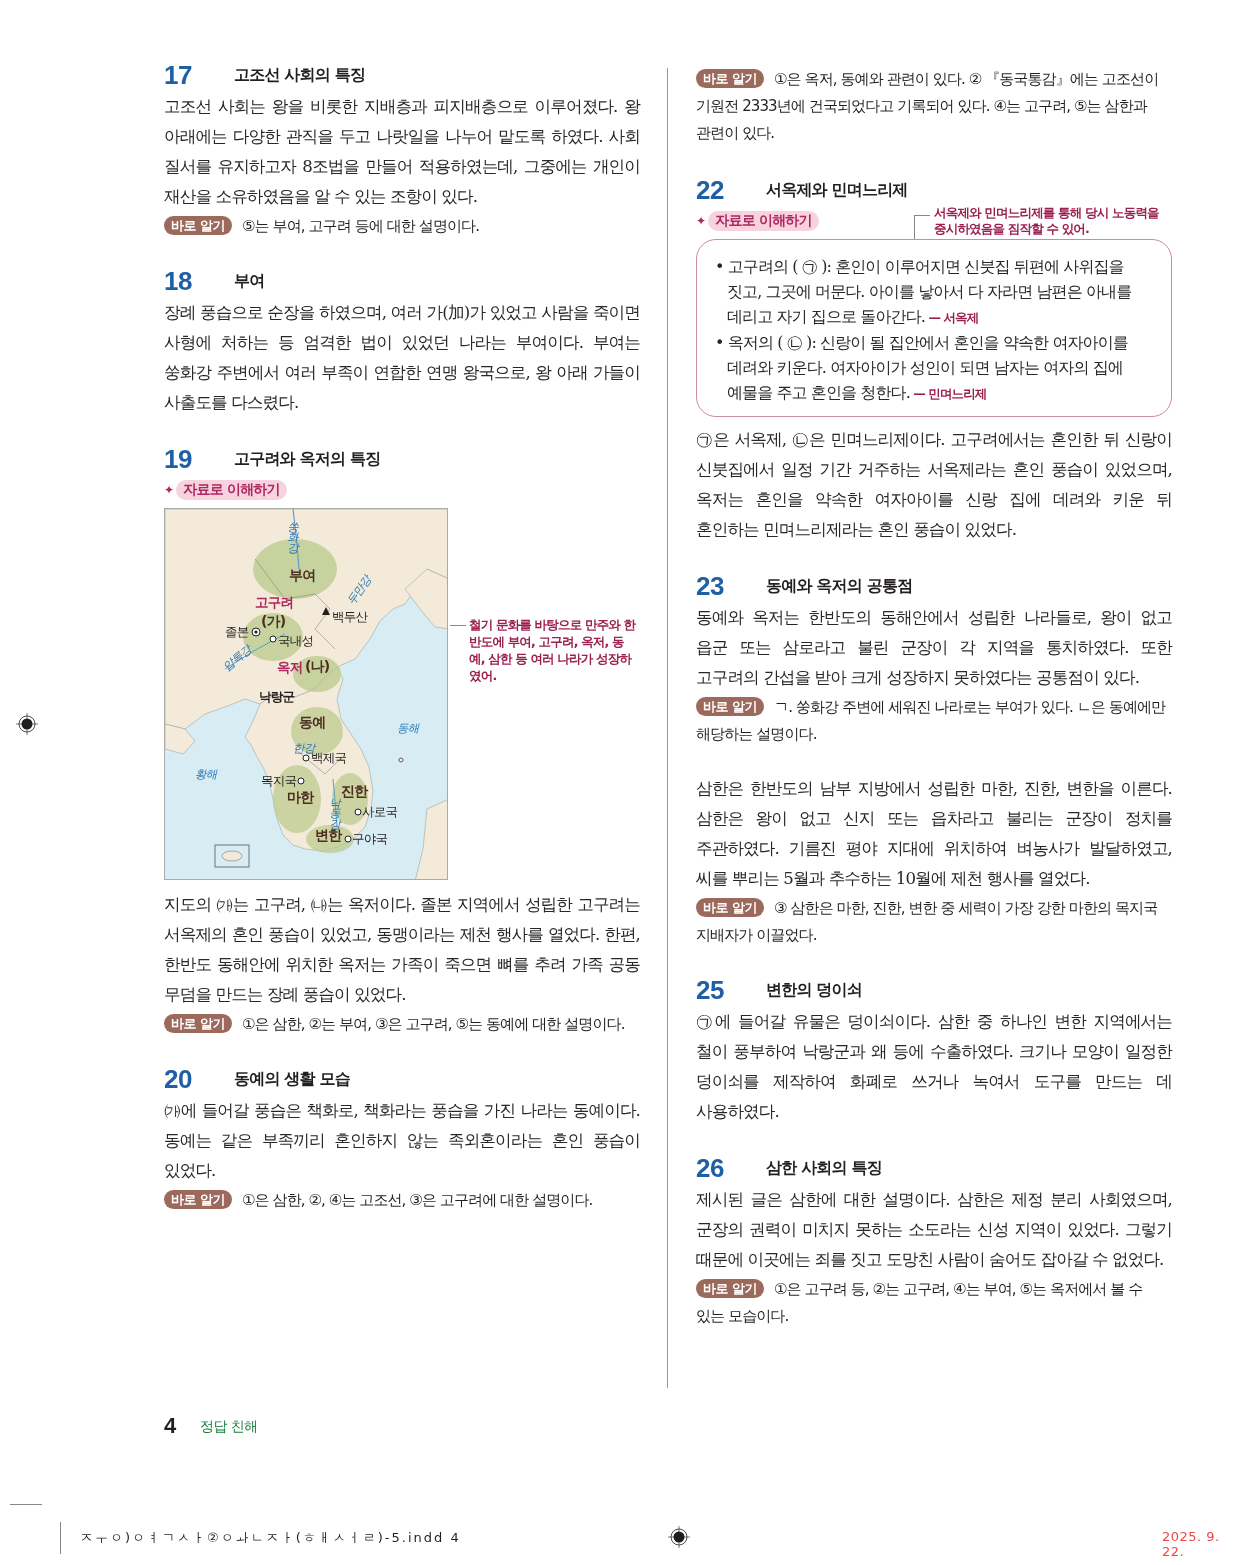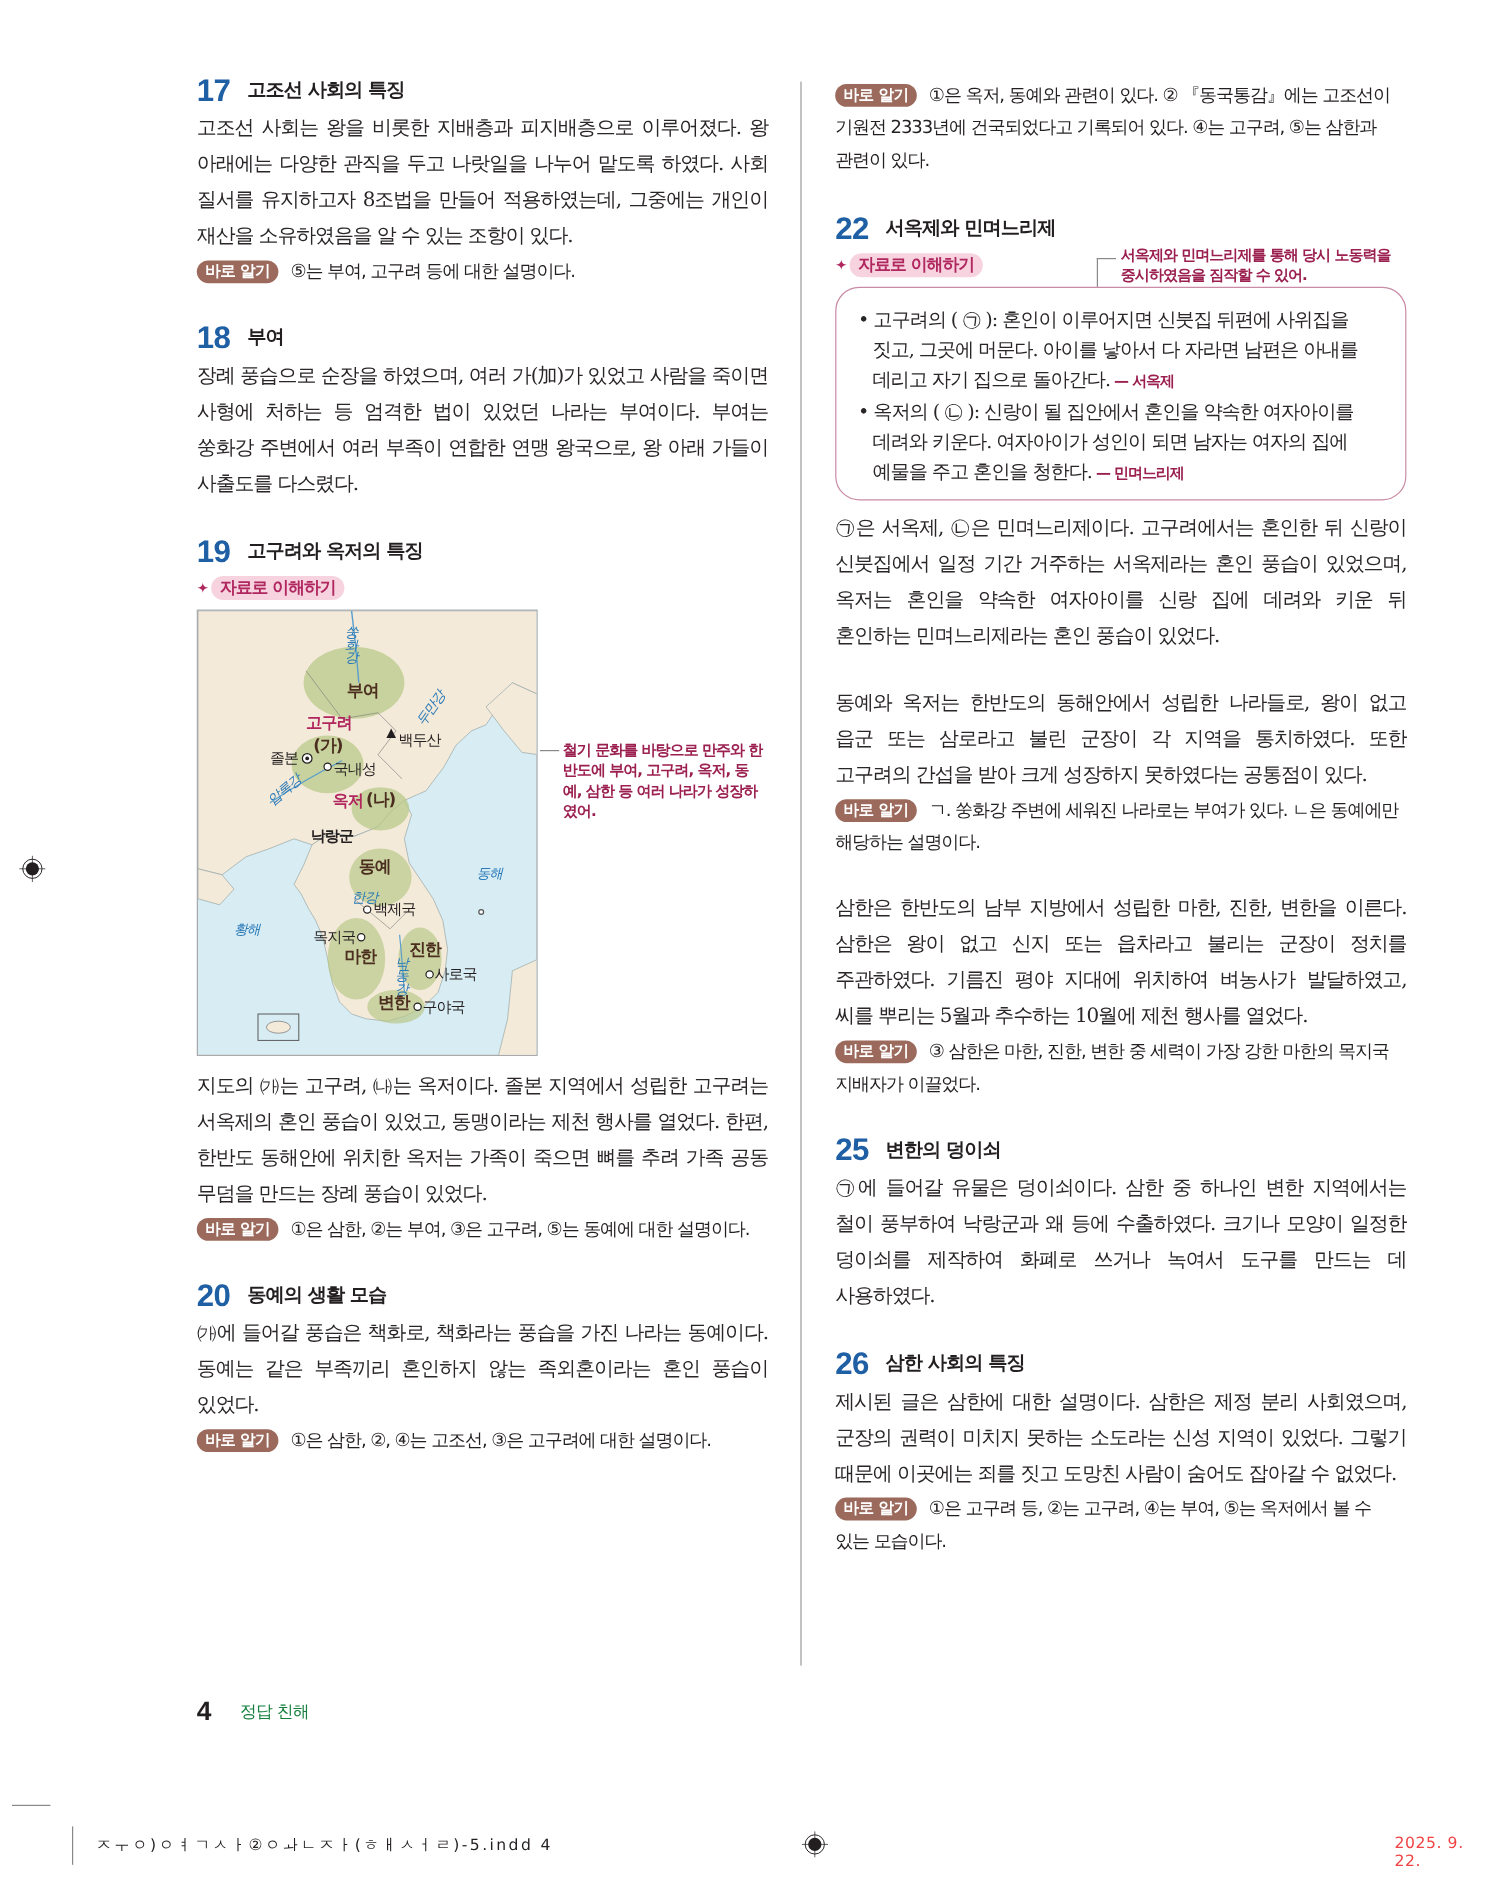--- a/index.html
+++ b/index.html
@@ -7,21 +7,21 @@
   body { position: relative; font-family: "DejaVu Sans", "Liberation Sans", sans-serif; color: #231f20; }
 
   .col { position: absolute; top: 60px; width: 476px; }
   .col-left { left: 164px; }
   .col-right { left: 696px; }
   .divider { position: absolute; left: 667px; top: 68px; width: 1px; height: 1320px; background: #9a9a9a; }
 
   .section { margin-bottom: 26px; }
   .sec-head { display: flex; align-items: center; height: 30px; margin-bottom: 2px; }
   .sec-num { font-family: "Liberation Sans", sans-serif; font-weight: bold; font-size: 26px; color: #1f5fa4; width: 42px; letter-spacing: -0.5px; }
-  .sec-title { font-weight: bold; font-size: 16px; color: #231f20; letter-spacing: -0.8px; }
+  .sec-title { font-weight: bold; font-size: 16px; color: #231f20; letter-spacing: -0.8px; margin-left: 28px; }
 
   .body-text { font-family: "DejaVu Serif", "Liberation Serif", serif; font-size: 16.6px; line-height: 30px; letter-spacing: -0.9px; text-align: justify; color: #2a2627; word-break: keep-all; }
 
   .answer { font-size: 15px; line-height: 27px; letter-spacing: -0.9px; color: #231f20; margin-top: 1px; word-break: keep-all; }
   .badge { display: inline-block; background: #9b6a5c; color: #fff; font-weight: bold; font-size: 13px; line-height: 19px; padding: 0 7px; border-radius: 10px; margin-right: 10px; letter-spacing: -0.5px; vertical-align: 1px; }
 
   .source-tag { display: inline-flex; align-items: center; font-weight: bold; font-size: 14px; color: #b0265e; letter-spacing: -0.8px; margin: 4px 0 8px; }
   .source-tag .star { font-size: 12px; margin-right: 3px; }
   .source-tag .pill { background: #f6d3df; border-radius: 12px; padding: 1px 7px; }
 
@@ -204,20 +204,24 @@
       <div class="src-note">서옥제와 민며느리제를 통해 당시 노동력을 중시하였음을 짐작할 수 있어.</div>
       <div class="src-box">
         <div class="src-item"><span class="bullet">•</span> <span>고구려의 (   ㉠   ): 혼인이 이루어지면 신붓집 뒤편에 사위집을 짓고, 그곳에 머문다. 아이를 낳아서 다 자라면 남편은 아내를 데리고 자기 집으로 돌아간다.</span><span class="cite"> — 서옥제</span></div>
         <div class="src-item"><span class="bullet">•</span> <span>옥저의 (   ㉡   ): 신랑이 될 집안에서 혼인을 약속한 여자아이를 데려와 키운다. 여자아이가 성인이 되면 남자는 여자의 집에 예물을 주고 혼인을 청한다.</span><span class="cite"> — 민며느리제</span></div>
       </div>
     </div>
     <p class="body-text">㉠은 서옥제, ㉡은 민며느리제이다. 고구려에서는 혼인한 뒤 신랑이 신붓집에서 일정 기간 거주하는 서옥제라는 혼인 풍습이 있었으며, 옥저는 혼인을 약속한 여자아이를 신랑 집에 데려와 키운 뒤 혼인하는 민며느리제라는 혼인 풍습이 있었다.</p>
   </div>
 
   <div class="section">
+    <div class="sec-head">
+      <span class="sec-num">23</span>
+      <span class="sec-title">동예와 옥저의 공통점</span>
+    </div>
     <p class="body-text">동예와 옥저는 한반도의 동해안에서 성립한 나라들로, 왕이 없고 읍군 또는 삼로라고 불린 군장이 각 지역을 통치하였다. 또한 고구려의 간섭을 받아 크게 성장하지 못하였다는 공통점이 있다.</p>
     <div class="answer">
       <span class="badge">바로 알기</span><span>ㄱ. 쑹화강 주변에 세워진 나라로는 부여가 있다. ㄴ은 동예에만 해당하는 설명이다.</span>
     </div>
   </div>
 
   <div class="section">
     <p class="body-text">삼한은 한반도의 남부 지방에서 성립한 마한, 진한, 변한을 이른다. 삼한은 왕이 없고 신지 또는 읍차라고 불리는 군장이 정치를 주관하였다. 기름진 평야 지대에 위치하여 벼농사가 발달하였고, 씨를 뿌리는 5월과 추수하는 10월에 제천 행사를 열었다.</p>
     <div class="answer">
       <span class="badge">바로 알기</span><span>③ 삼한은 마한, 진한, 변한 중 세력이 가장 강한 마한의 목지국 지배자가 이끌었다.</span>

